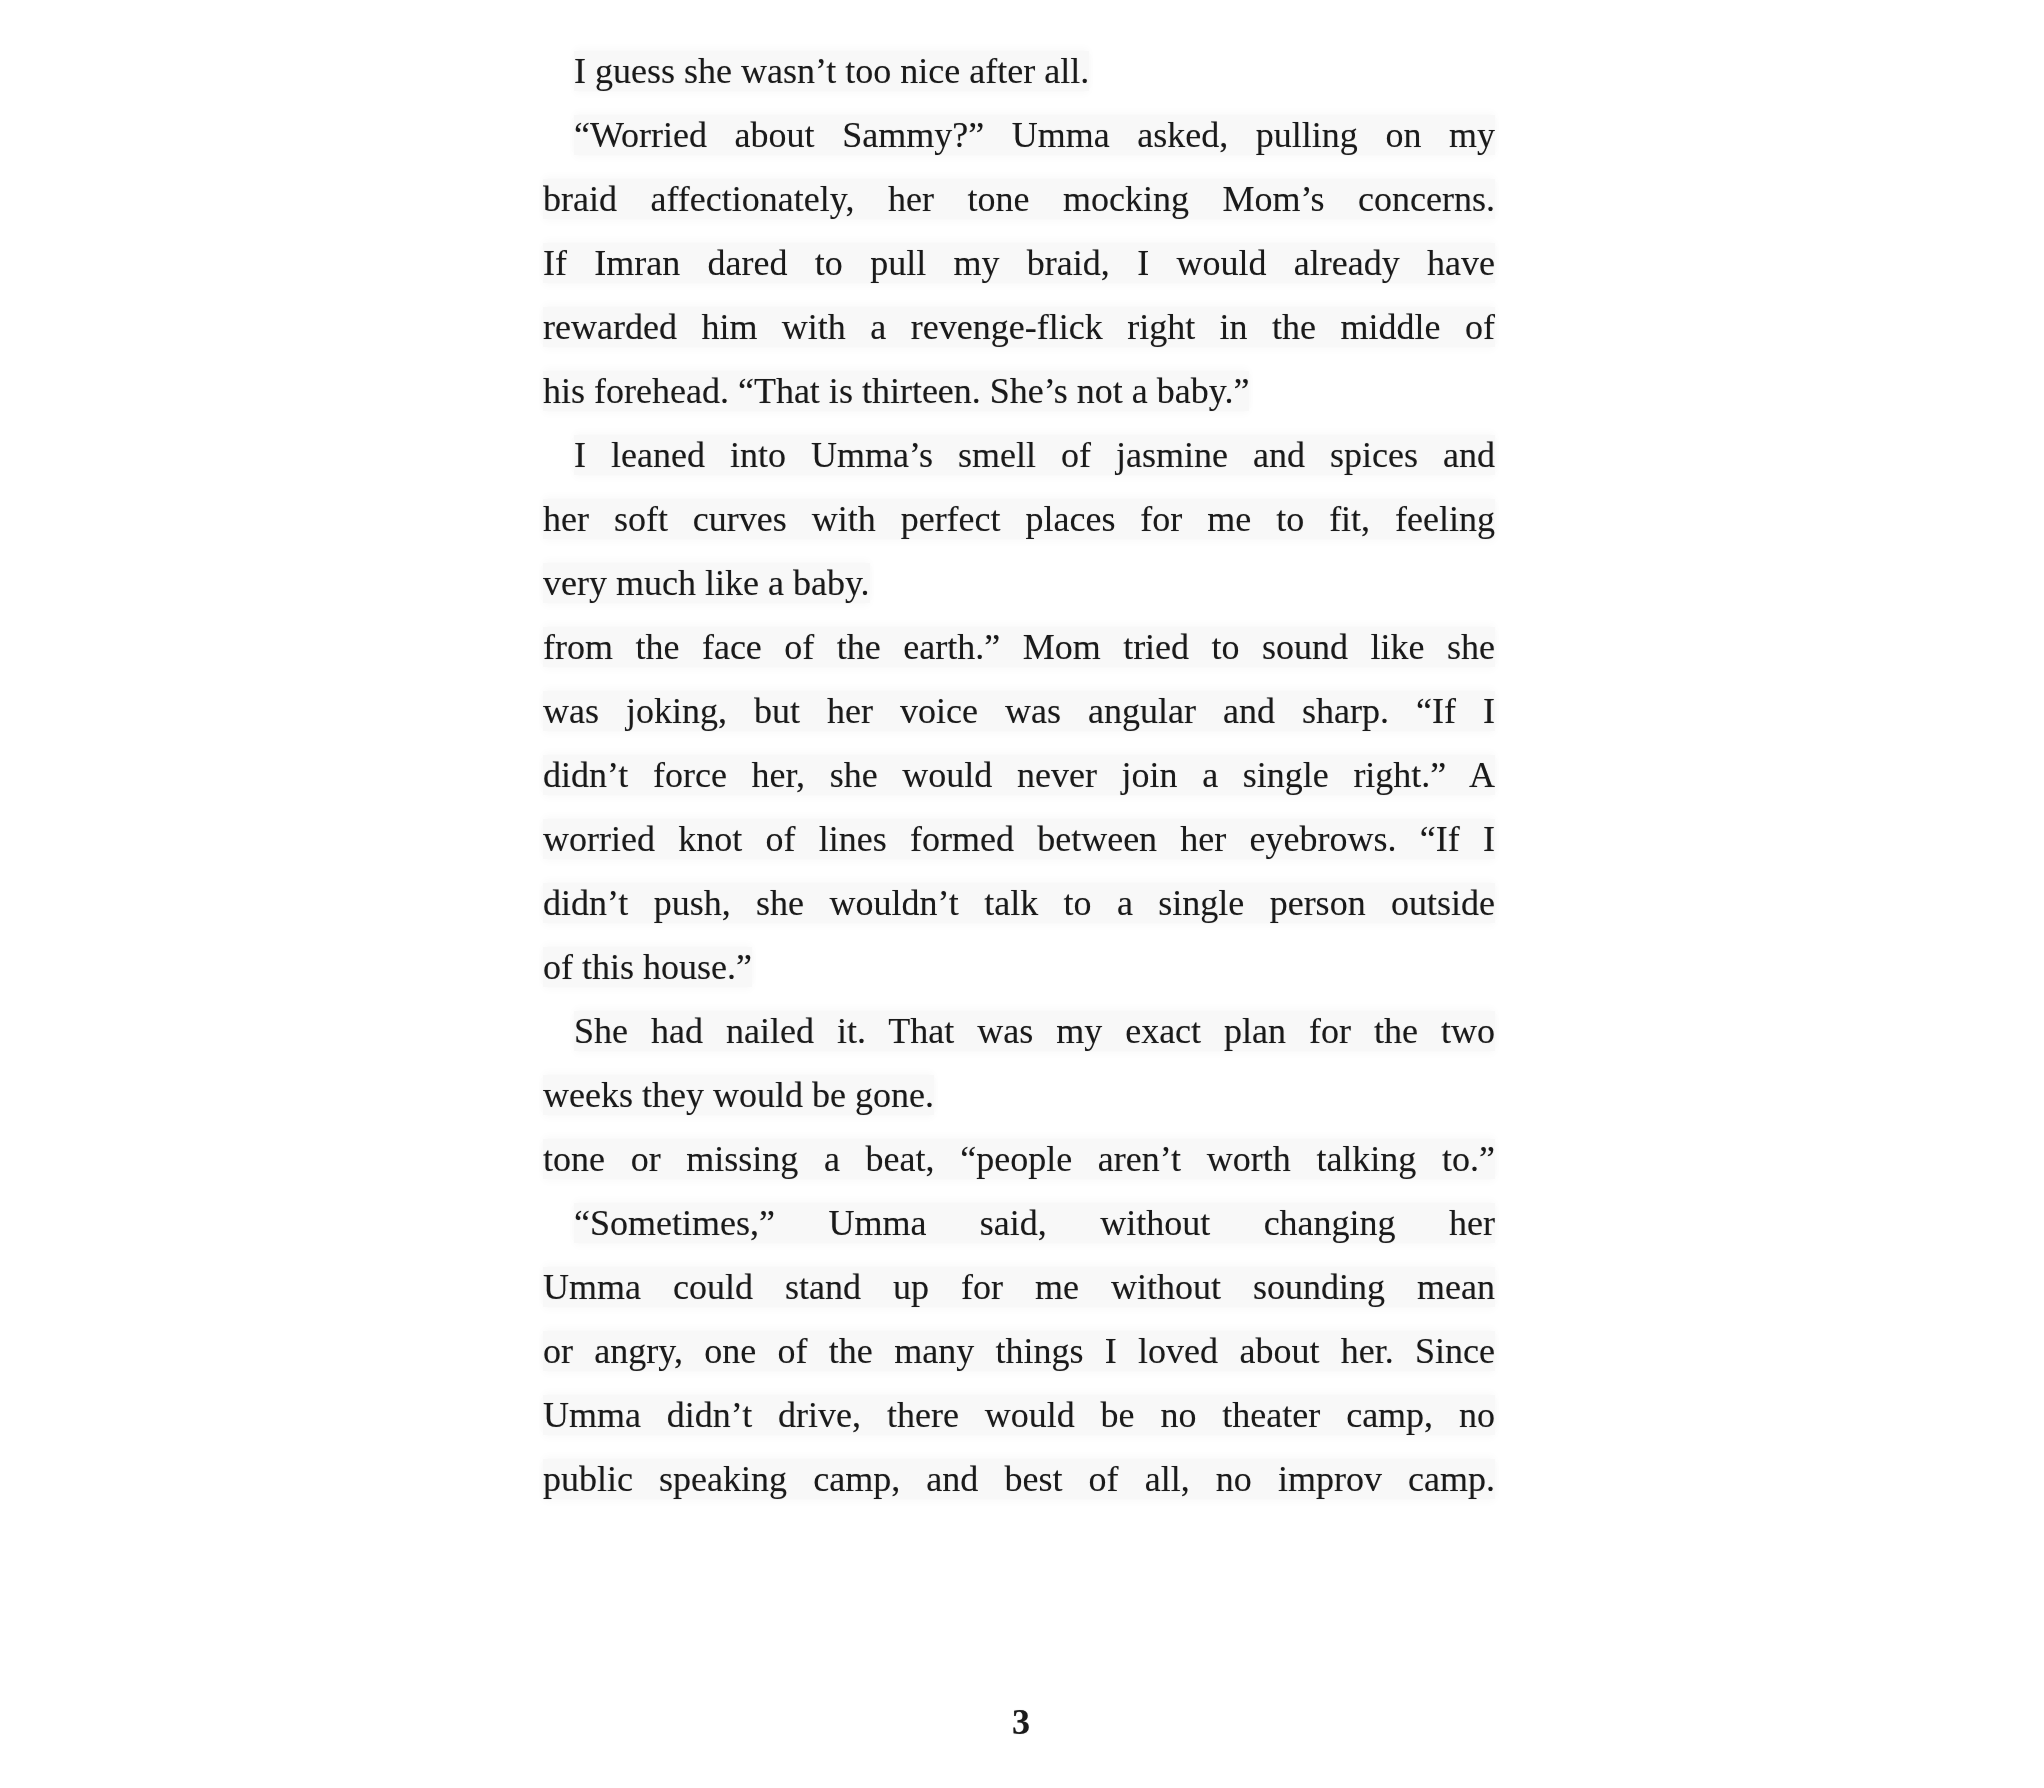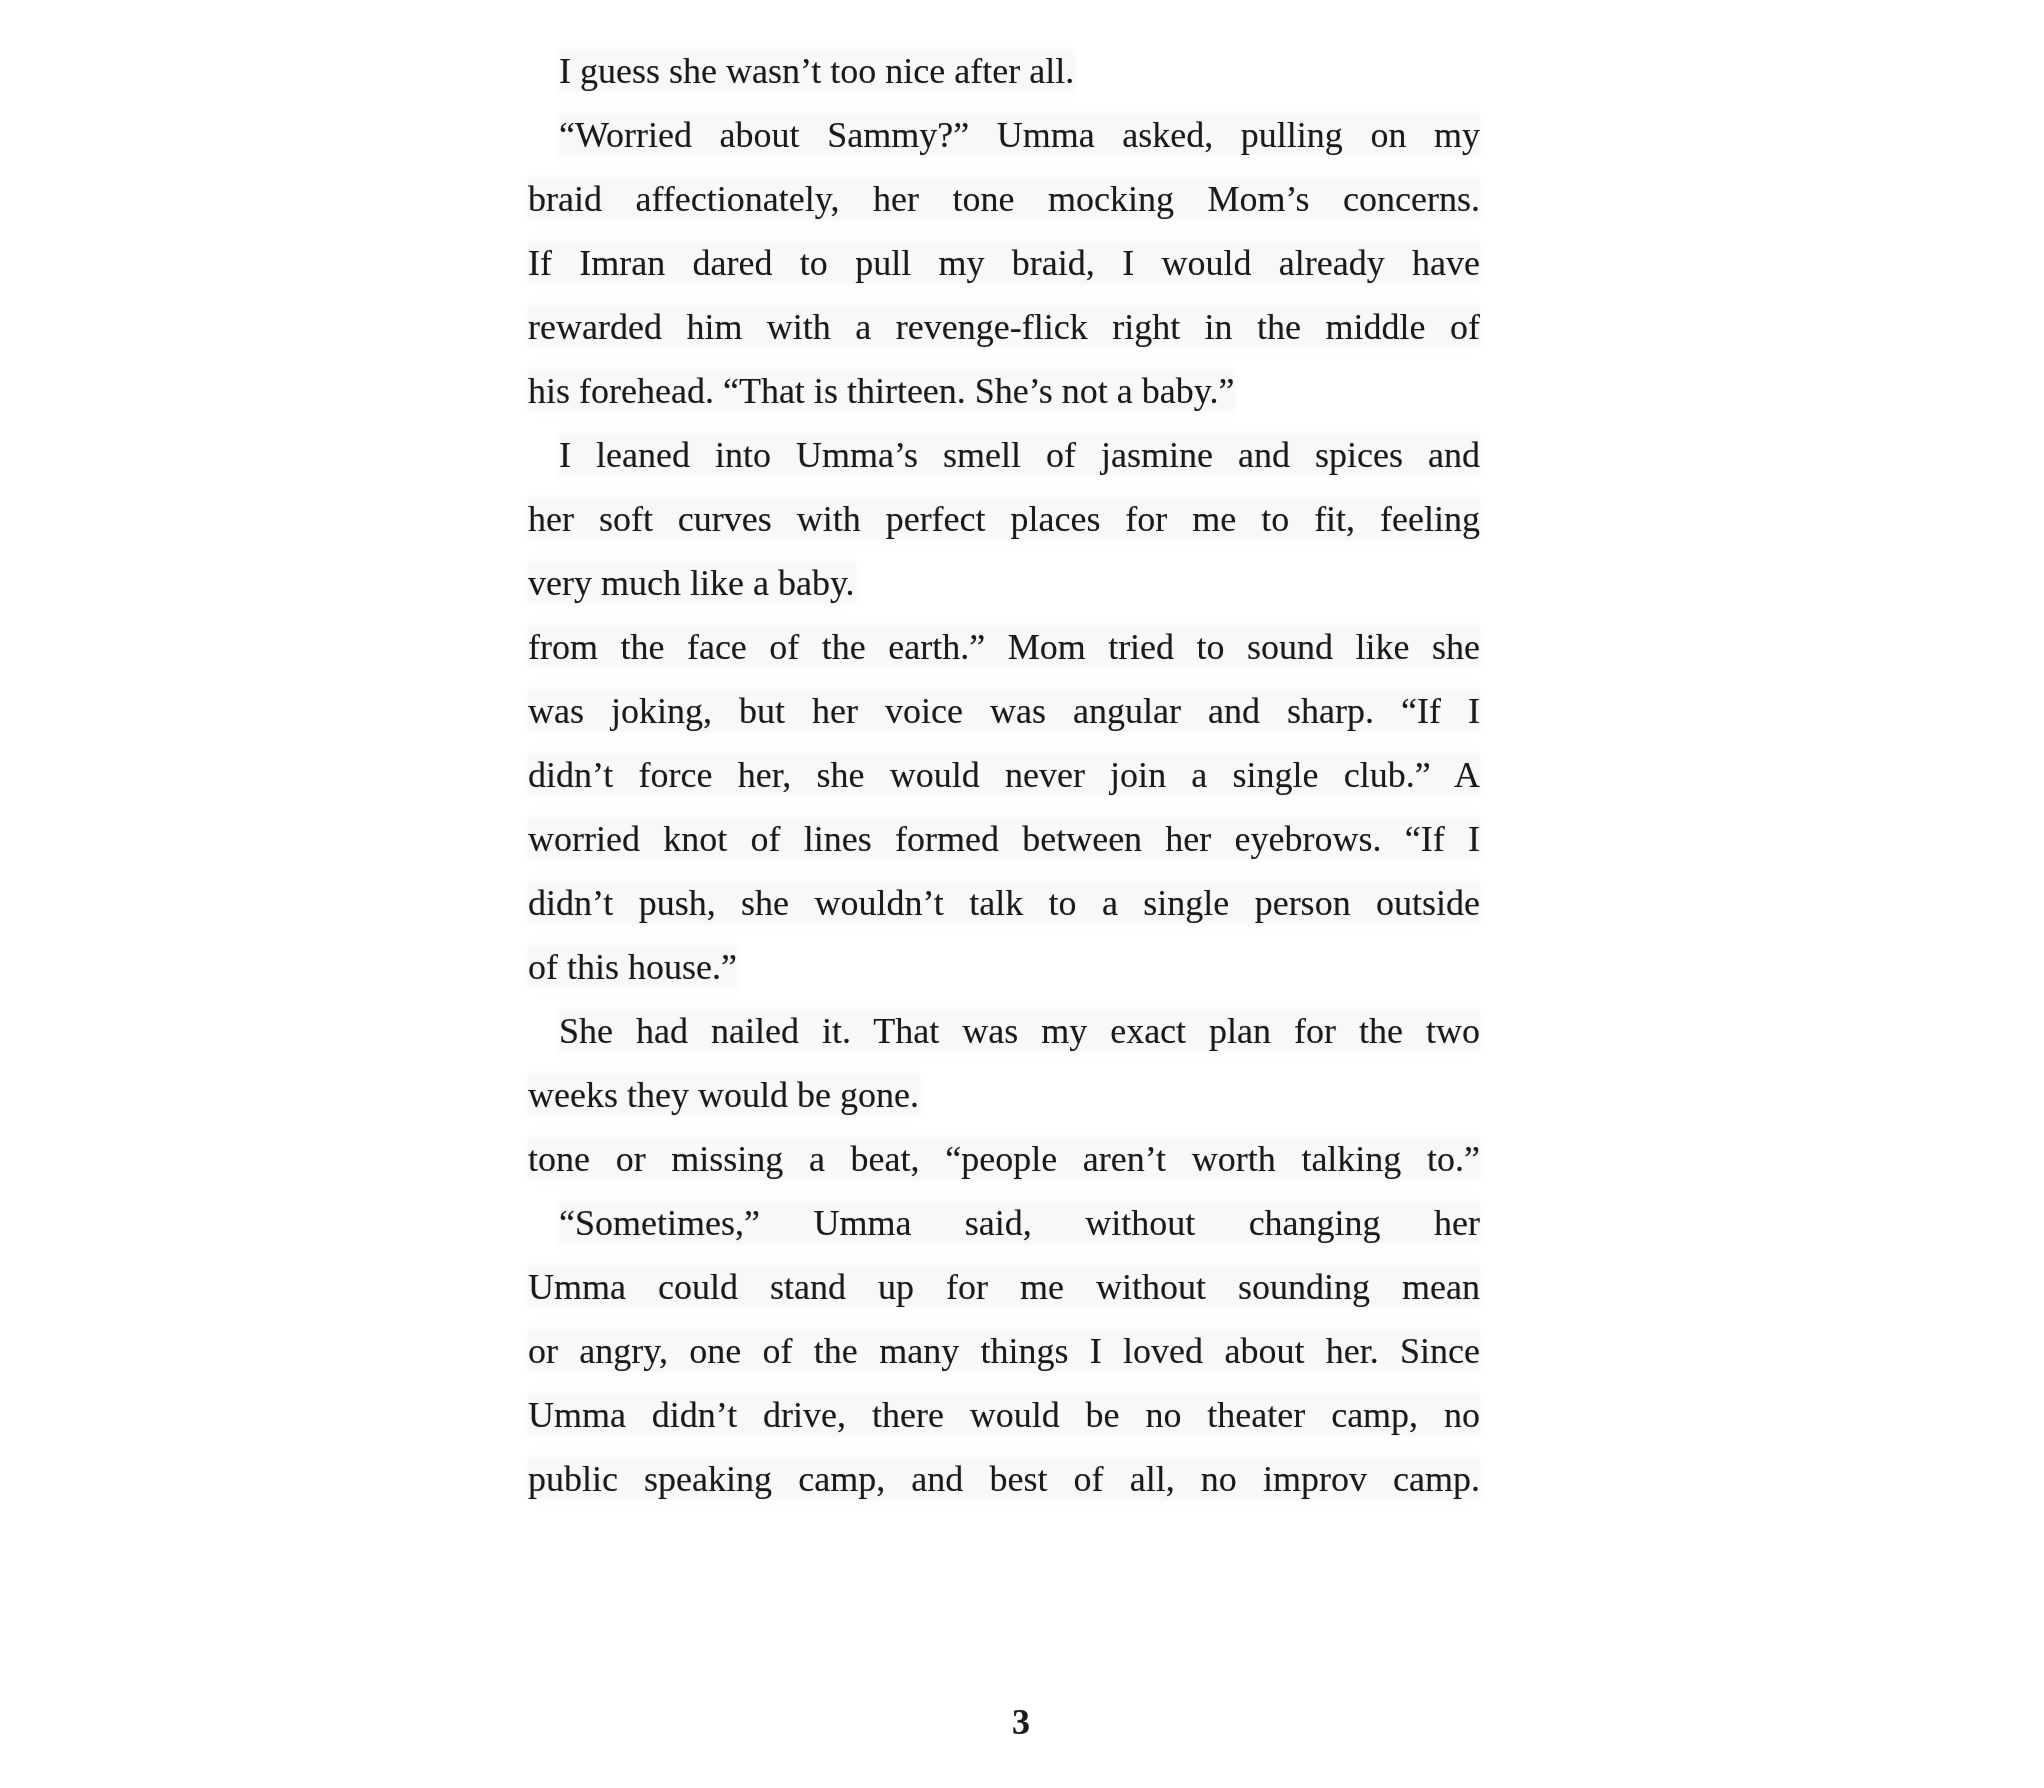--- a/index.html
+++ b/index.html
@@ -14,21 +14,21 @@
     font-family: "Liberation Serif", "DejaVu Serif", serif;
     overflow: hidden;
   }
   .page {
     position: absolute;
     inset: 0;
     background: #ffffff;
   }
   .text-block {
     position: absolute;
-    left: 528px;
+    left: 543px;
     top: 39px;
     width: 952px;
   }
   .para {
     margin: 0;
     padding: 0;
   }
   .line {
     height: 64px;
     line-height: 64px;
@@ -81,21 +81,21 @@
         <div class="line last"><span class="ink">his forehead. “That is thirteen. She’s not a baby.”</span></div>
       </div>
       <div class="para">
         <div class="line indent"><span class="ink">I leaned into Umma’s smell of jasmine and spices and</span></div>
         <div class="line"><span class="ink">her soft curves with perfect places for me to fit, feeling</span></div>
         <div class="line last"><span class="ink">very much like a baby.</span></div>
       </div>
       <div class="para">
         <div class="line"><span class="ink">from the face of the earth.” Mom tried to sound like she</span></div>
         <div class="line"><span class="ink">was joking, but her voice was angular and sharp. “If I</span></div>
-        <div class="line"><span class="ink">didn’t force her, she would never join a single club.” A</span></div>
+        <div class="line"><span class="ink">didn’t force her, she would never join a single right.” A</span></div>
         <div class="line"><span class="ink">worried knot of lines formed between her eyebrows. “If I</span></div>
         <div class="line"><span class="ink">didn’t push, she wouldn’t talk to a single person outside</span></div>
         <div class="line last"><span class="ink">of this house.”</span></div>
       </div>
       <div class="para">
         <div class="line indent"><span class="ink">She had nailed it. That was my exact plan for the two</span></div>
         <div class="line last"><span class="ink">weeks they would be gone.</span></div>
       </div>
       <div class="para">
         <div class="line"><span class="ink">tone or missing a beat, “people aren’t worth talking to.”</span></div>

